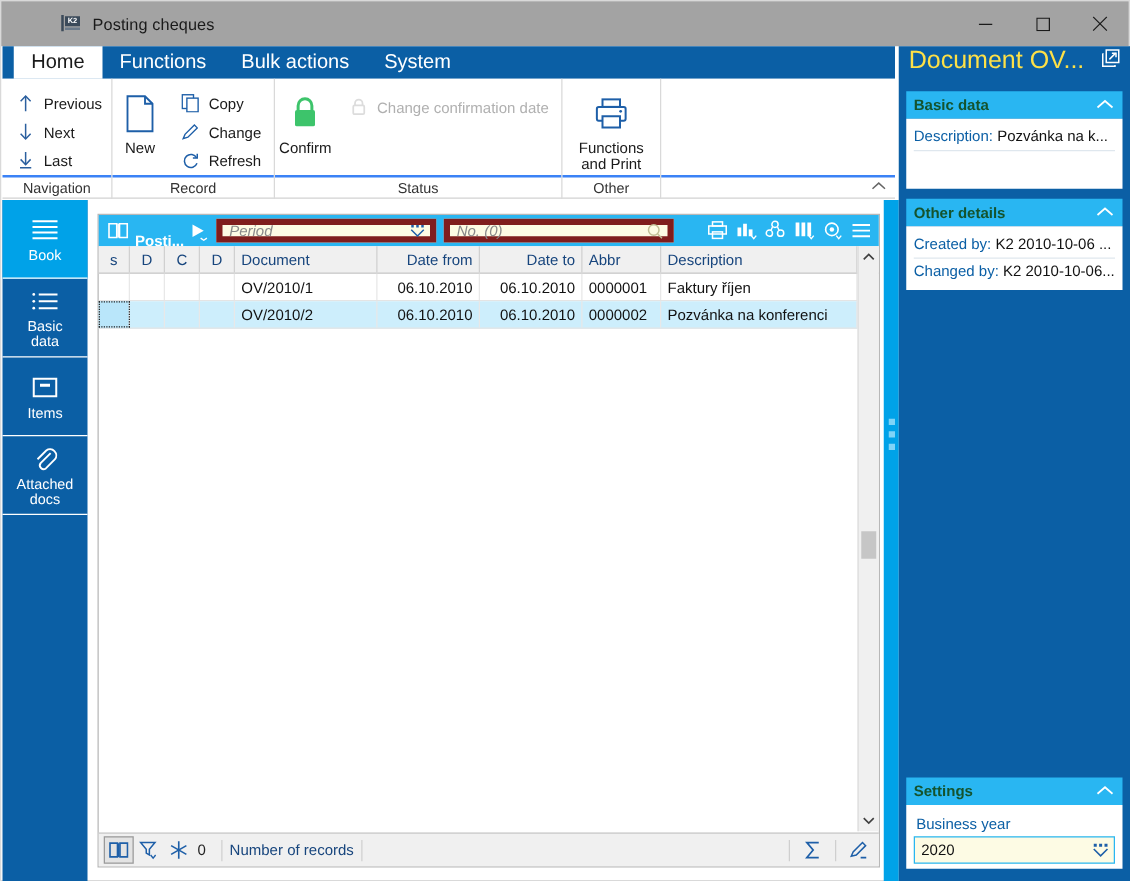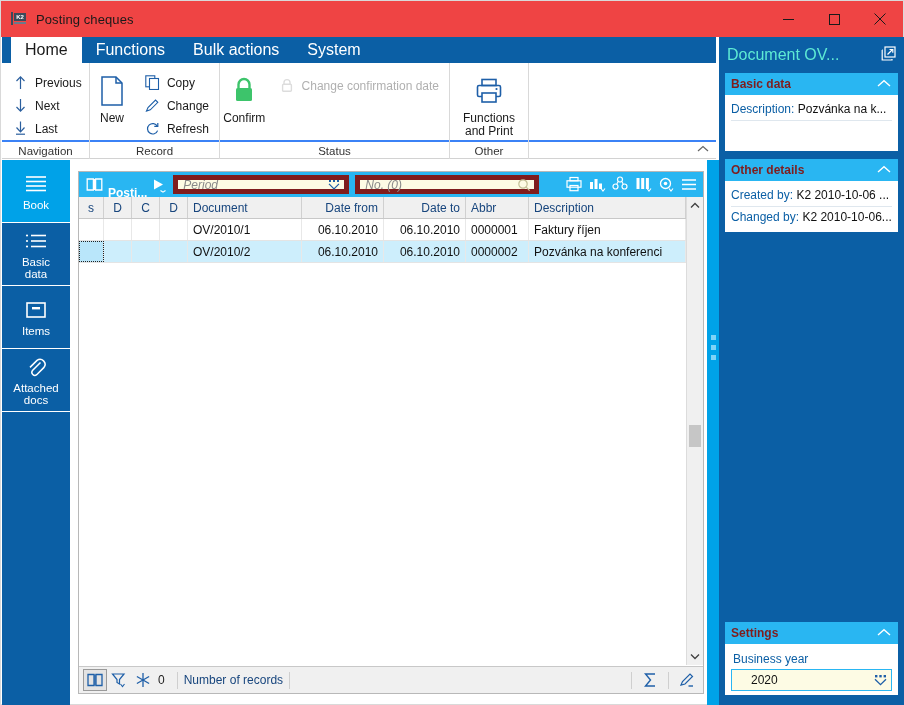--- a/index.html
+++ b/index.html
@@ -14,22 +14,22 @@
   #app {
     position: relative;
     width: 904px; height: 705px;
     background: #ffffff;
     border: 1px solid #d9d9d9;
   }
 
   
   .titlebar {
     position: absolute; left: 0; top: 0; width: 902px; height: 36px;
-    background: #ef4444;
-    display: flex; align-items: center;
+    background: #a3a3a3;
+    display: flex; align-items: center; padding-left: 38px;
   }
   .title-icon {
     width: 16px; height: 16px; margin-left: 10px; margin-right: 9px;
     position: relative; flex: 0 0 auto;
   }
   .title-icon .bar {
     position: absolute; left: 0; top: 1px; width: 2px; height: 13px; background: #3b4a5a;
   }
   .title-icon .k2 {
     position: absolute; left: 3px; top: 2px; width: 12px; height: 8px;
@@ -192,45 +192,45 @@
   .splitter .dot {
     position: absolute; left: 4px; width: 5px; height: 5px; background: #7fd4f7;
   }
 
   
   .rightpanel {
     position: absolute; left: 718px; top: 36px; width: 185px; height: 668px;
     background: #0b5fa5;
   }
   .rp-title {
-    height: 36px; display: flex; align-items: center; padding: 0 8px;
-    color: #5eead4; font-size: 16px; white-space: nowrap;
+    height: 36px; display: flex; align-items: flex-start; padding: 0 8px;
+    color: #fde047; font-size: 20px; white-space: nowrap;
   }
   .rp-title .exp { margin-left: auto; }
   .rp-section { margin: 0 6px 8px 6px; }
   .rp-sechead {
-    height: 22px; background: #29b6f2; color: #7f1d1d; font-weight: bold;
+    height: 22px; background: #29b6f2; color: #14532d; font-weight: bold;
     font-size: 12px; display: flex; align-items: center; padding: 0 6px;
   }
   .rp-sechead .chev { margin-left: auto; }
   .rp-secbody { background: #ffffff; padding: 4px 6px; }
   .rp-row {
     font-size: 12px; color: #0b5fa5; padding: 3px 0 4px 0;
     border-bottom: 1px solid #dfe7ee; white-space: nowrap; overflow: hidden;
   }
   .rp-row .val { color: #111; }
   .rp-row.nb { border-bottom: none; }
 
   .rp-settings { position: absolute; left: 6px; right: 6px; bottom: 10px; }
   .rp-field-label { font-size: 12px; color: #0b5fa5; padding: 4px 2px 3px 2px; }
   .rp-field {
     height: 22px; background: #fdfbe4; border: 1px solid #29b6f2;
     display: flex; align-items: center;
   }
-  .rp-field .fv { flex: 1; padding-left: 19px; font-size: 12px; color: #111; }
+  .rp-field .fv { flex: 1; padding-left: 5px; font-size: 12px; color: #111; }
   .rp-field .fadorn { width: 22px; display:flex; align-items:center; justify-content:center; }
 </style>
 </head>
 <body>
 
 <div id="app">
 
   <div class="titlebar">
     <div class="title-icon">
       <div class="bar"></div>

